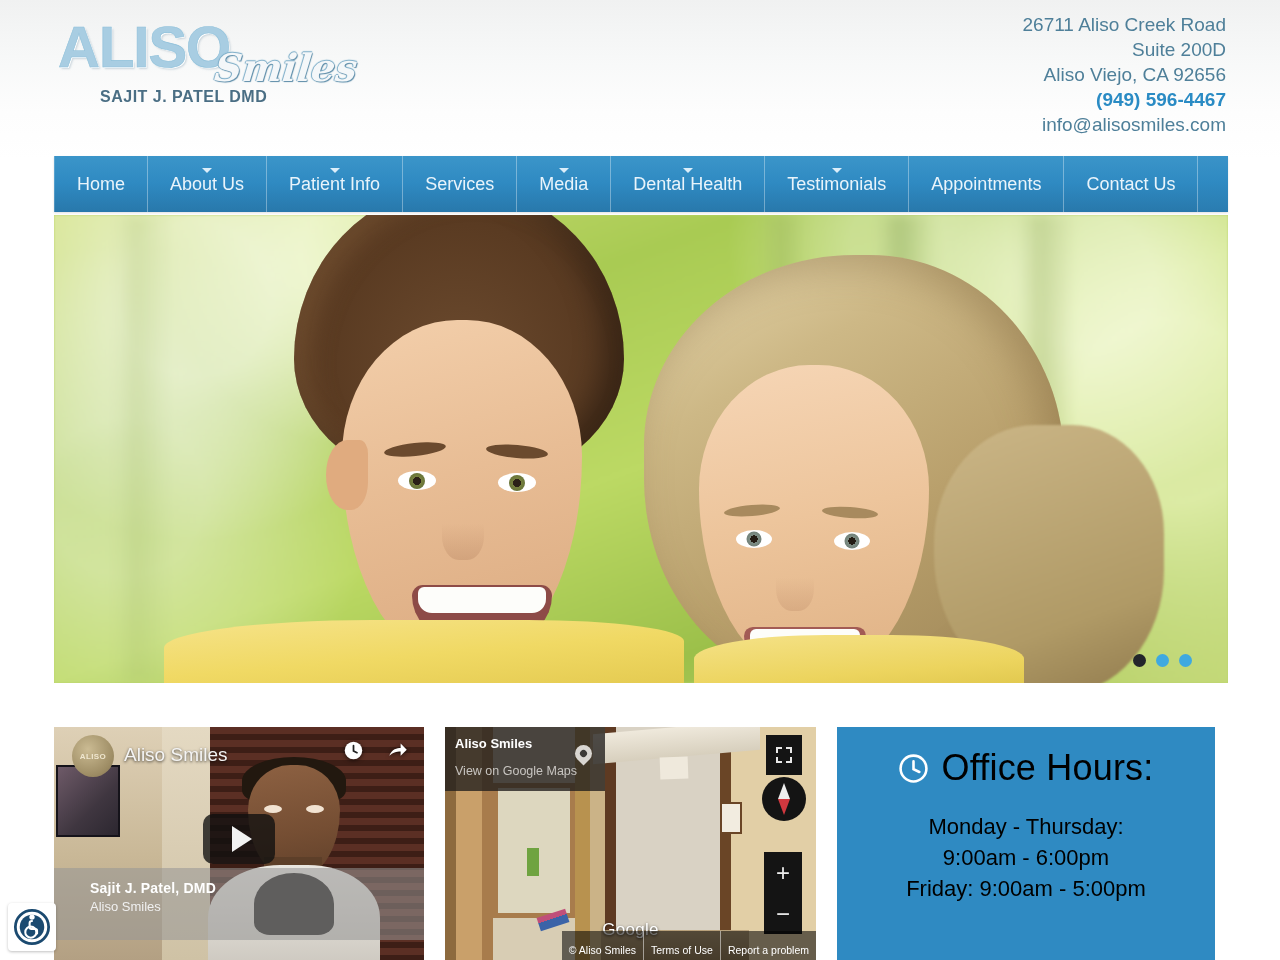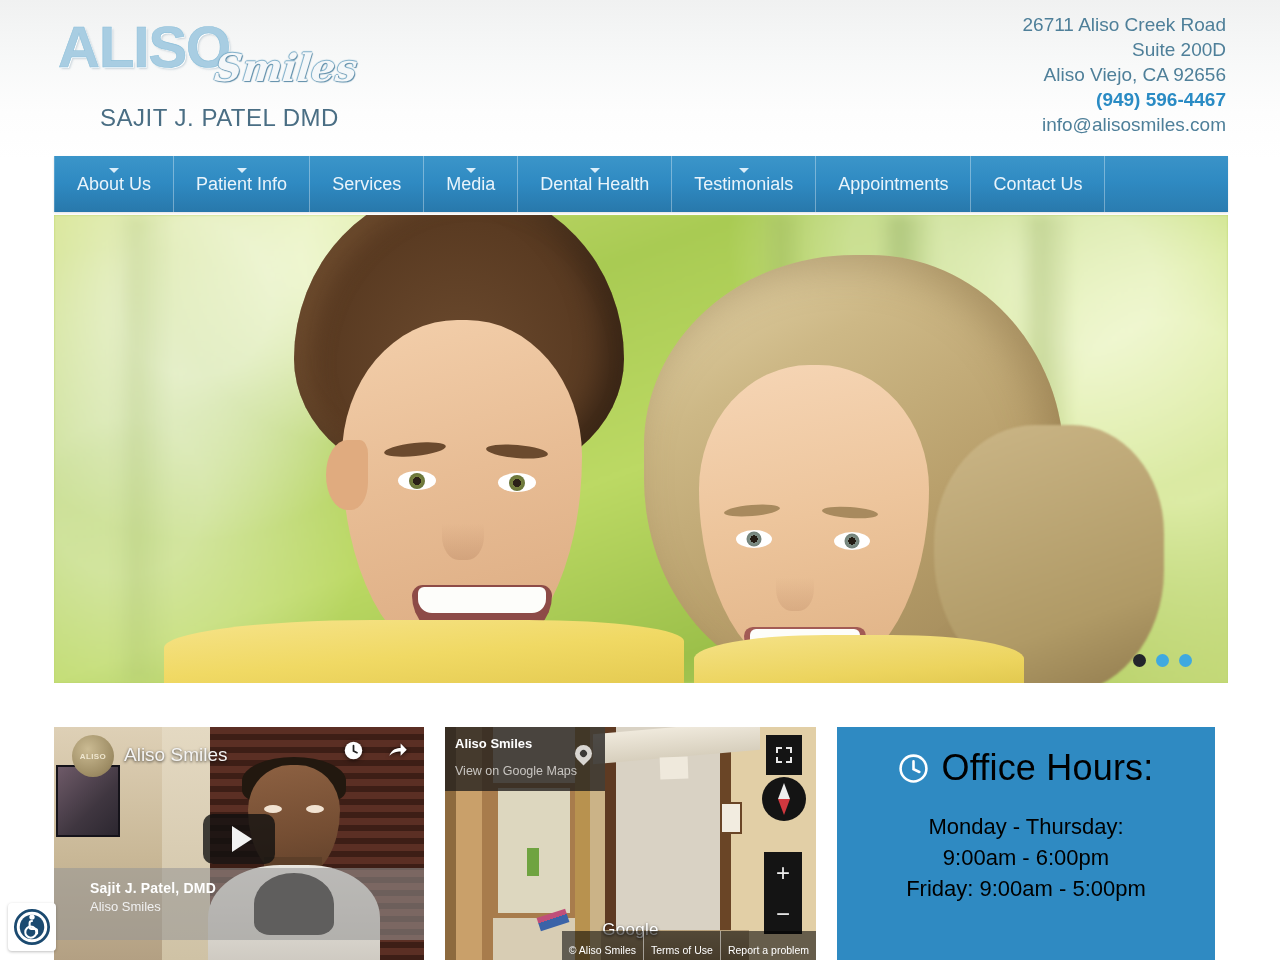--- a/index.html
+++ b/index.html
@@ -29,23 +29,23 @@
   }
   .logo-smiles {
     position:absolute; left:165px; top:33px;
     font-family: "DejaVu Serif", serif;
     font-style: italic; font-weight:700;
     font-size: 38px; color:#f4f7f9;
     text-shadow: 0 0 1px #6a9bb8, 1px 1px 1px #5b8aa6, -1px 0 1px #7fb0cb, 0 -1px 1px #7fb0cb;
     transform: skewX(-6deg);
   }
   .logo-name {
-    position:absolute; left:50px; top:92px;
-    font-size: 24px; letter-spacing:.5px; color:#4a6e84;
-    font-weight: 400;
+    position:absolute; left:50px; top:76px;
+    font-size: 16px; letter-spacing:.5px; color:#4a6e84;
+    font-weight: 700;
   }
   .contact-block {
     position:absolute; right:54px; top:12px; width:420px;
     text-align:right; color:#4e7f99; font-size:19px; line-height:25px;
   }
   .contact-block .phone { font-weight:700; color:#2a8bc4; font-size:19px; }
   .contact-block .email { color:#4e7f99; }
 
   
   .nav {
@@ -367,20 +367,23 @@
       <div>26711 Aliso Creek Road</div>
       <div>Suite 200D</div>
       <div>Aliso Viejo, CA 92656</div>
       <div class="phone">(949) 596-4467</div>
       <div class="email">info@alisosmiles.com</div>
     </div>
   </div>
 
   <nav class="nav" id="main-nav">
       <div class="nav-item">
+        <span>Home</span>
+      </div>
+      <div class="nav-item">
         <span class="caret"></span>
         <span>About Us</span>
       </div>
       <div class="nav-item">
         <span class="caret"></span>
         <span>Patient Info</span>
       </div>
       <div class="nav-item">
         <span>Services</span>
       </div>

